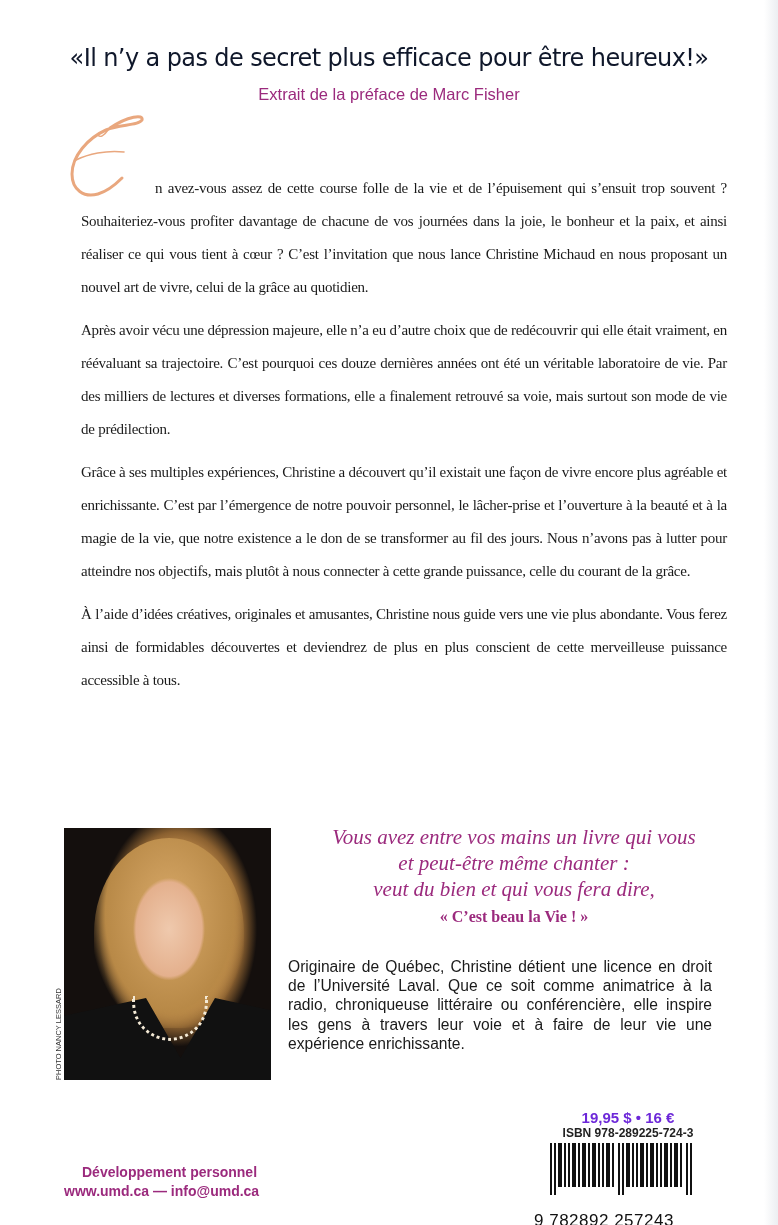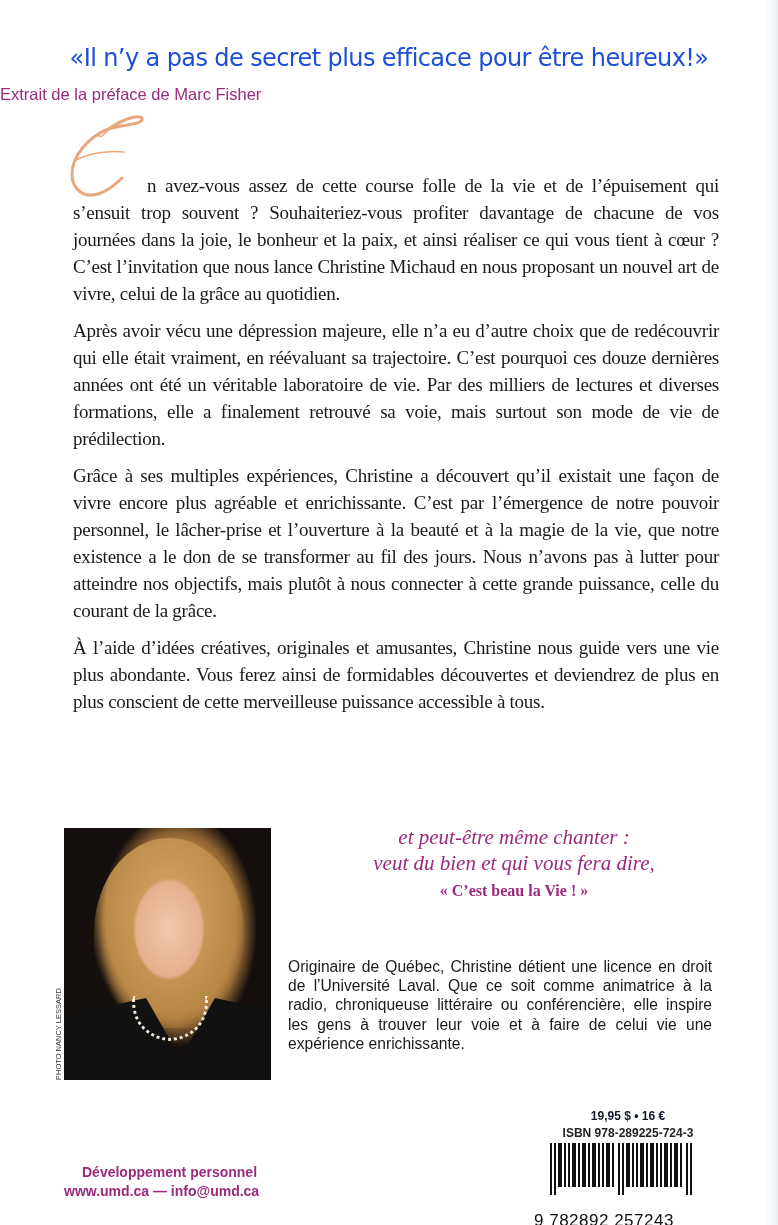--- a/index.html
+++ b/index.html
@@ -9,33 +9,33 @@
       font-family: "Liberation Serif", serif;
       color: #1a1a1a;
     }
     .edge-shade {
       position: absolute; top: 0; right: 0; width: 14px; height: 1225px;
       background: linear-gradient(to right, rgba(255,255,255,0), rgba(220,224,230,0.55));
     }
     .tagline {
       position: absolute; top: 44px; left: 0; width: 778px; text-align: center;
       font-family: "DejaVu Sans", sans-serif; font-size: 24px; letter-spacing: -0.6px;
-      color: #1d4ed8;
+      color: #0f172a;
     }
     .tagline-source {
-      position: absolute; top: 85px; left: 0; width: 778px; 
+      position: absolute; top: 85px; left: 0; width: 778px; text-align: center;
       font-family: "Liberation Sans", sans-serif; font-size: 16.5px;
       color: #9b2a7d;
     }
     .drop-cap {
       position: absolute; left: 58px; top: 108px; width: 90px; height: 92px;
     }
     .body-text {
-      position: absolute; left: 73px; top: 172px; width: 646px;
-      font-size: 19px; line-height: 27px; text-align: justify;
+      position: absolute; left: 81px; top: 172px; width: 646px;
+      font-size: 15px; line-height: 33px; text-align: justify;
       letter-spacing: -0.25px;
     }
     .body-text p { margin: 0 0 10px 0; }
     .body-text p.first { text-indent: 74px; }
     .photo {
       position: absolute; left: 64px; top: 828px; width: 207px; height: 252px;
       background: radial-gradient(ellipse 45% 55% at 55% 40%, #e9c2a4 0%, #d8a27a 35%, #c9924e 55%, #8a6030 70%, #140f0d 85%);
       overflow: hidden;
     }
     .photo .hair {
@@ -64,21 +64,21 @@
     .callout-quote {
       display: block; font-style: normal; font-weight: bold; font-size: 16px; margin-top: 2px;
     }
     .bio {
       position: absolute; left: 288px; top: 957px; width: 424px;
       font-family: "Liberation Sans", sans-serif; font-size: 15.6px; line-height: 19.2px;
       text-align: justify; color: #1a1a1a;
     }
     .price {
       position: absolute; left: 548px; top: 1109px; width: 160px; text-align: center;
-      font-family: "Liberation Sans", sans-serif; font-weight: bold; font-size: 12px; color: #0f172a;
+      font-family: "Liberation Sans", sans-serif; font-weight: bold; font-size: 15px; color: #6d28d9;
     }
     .isbn {
       position: absolute; left: 548px; top: 1126px; width: 160px; text-align: center;
       font-family: "Liberation Sans", sans-serif; font-weight: bold; font-size: 12px; color: #222;
     }
     .barcode {
       position: absolute; left: 550px; top: 1143px; width: 146px; height: 52px;
     }
     .barcode-digits {
       position: absolute; left: 534px; top: 1187px; width: 180px;
@@ -115,26 +115,27 @@
 </div>
 
 <div class="photo">
   <div class="hair"></div>
   <div class="jacket"></div>
   <div class="necklace"></div>
 </div>
 <div class="photo-credit">PHOTO NANCY LESSARD</div>
 
 <div class="callout">
+  <span class="callout-line">Vous avez entre vos mains un livre qui vous</span>
   <span class="callout-line">et peut-être même chanter :</span>
   <span class="callout-line">veut du bien et qui vous fera dire,</span>
   <span class="callout-quote">« C’est beau la Vie ! »</span>
 </div>
 
-<div class="bio">Originaire de Québec, Christine détient une licence en droit de l’Université Laval. Que ce soit comme animatrice à la radio, chroniqueuse littéraire ou conférencière, elle inspire les gens à trouver leur voie et à faire de celui vie une expérience enrichissante.</div>
+<div class="bio">Originaire de Québec, Christine détient une licence en droit de l’Université Laval. Que ce soit comme animatrice à la radio, chroniqueuse littéraire ou conférencière, elle inspire les gens à travers leur voie et à faire de leur vie une expérience enrichissante.</div>
 
 <div class="price">19,95 $ • 16 €</div>
 <div class="isbn">ISBN 978-289225-724-3</div>
 
 <svg class="barcode" viewBox="0 0 146 52" preserveAspectRatio="none">
   <g fill="#111">
     <rect x="0" y="0" width="2" height="52"></rect>
     <rect x="4" y="0" width="2" height="52"></rect>
     <rect x="8" y="0" width="4" height="44"></rect>
     <rect x="14" y="0" width="2" height="44"></rect>

